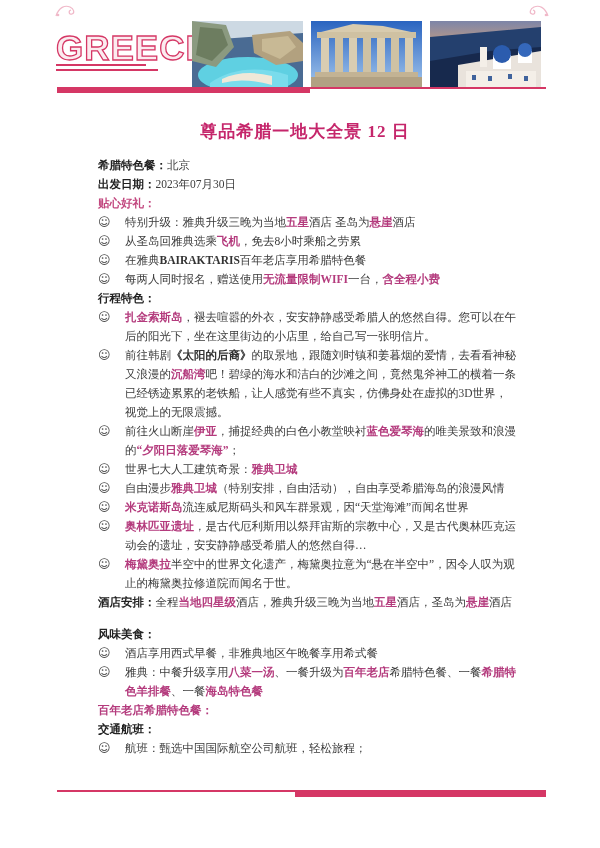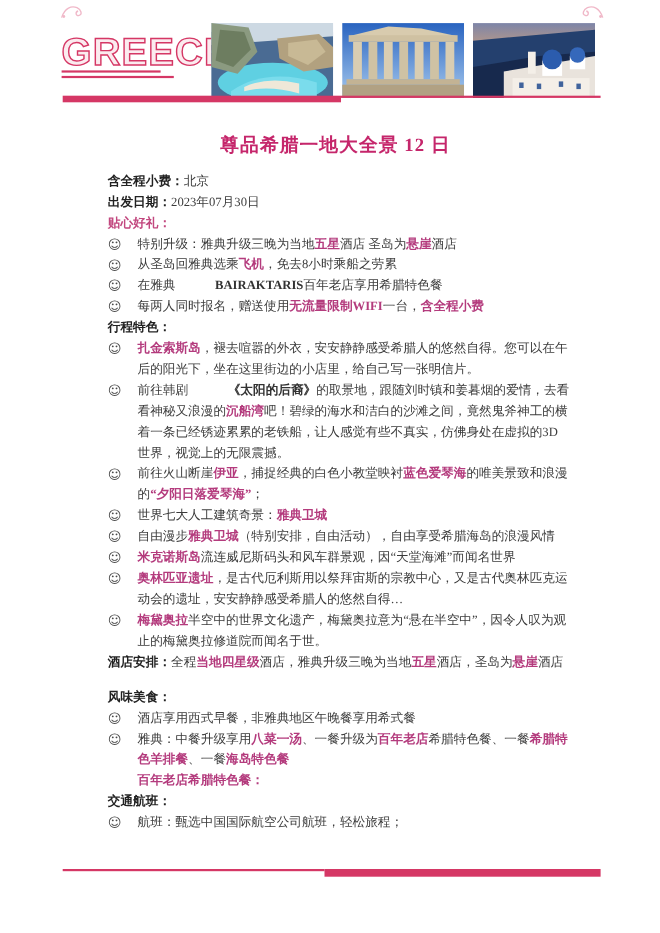--- a/index.html
+++ b/index.html
@@ -44,23 +44,23 @@
   .lbl{font-weight:bold;color:#222;}
   .heading{font-weight:bold;}
   .heading.dark{color:#222;}
   .heading.pink{color:var(--heading_pink,#c2487f);}
   .bullet{display:flex;}
   .smiley{
     width:27px;flex:0 0 27px;color:#4a4a4a;font-size:12px;
     font-family:"DejaVu Sans",sans-serif;
   }
   .btext{flex:1;}
-  .sub{margin-left:27px;}
+  .sub{}
   .seg-hl{font-weight:bold;color:var(--highlight,#b43b7d);}
-  .seg-b{font-weight:bold;color:#333;padding-left:36px;}
+  .seg-b{font-weight:bold;color:#333;}
 </style>
 </head>
 <body style="--accent: #d53765; --title: #c5266b; --highlight: #b43b7d; --heading_pink: #c2487f; --body_text: #3b3b3b;">
 
 <svg class="flourish" style="left:55px;" width="22" height="15" viewBox="0 0 22 15">
   <path d="M1,13 C4,4 10,2 15,4 C19,6 20,10 17,11 C14,12 13,8 16,7" fill="none" stroke="#d53765" stroke-width="1.2"></path>
   <circle cx="3" cy="12" r="1.3" fill="#d53765"></circle>
 </svg>
 <svg class="flourish right" style="left:527px;" width="22" height="15" viewBox="0 0 22 15">
   <path d="M1,13 C4,4 10,2 15,4 C19,6 20,10 17,11 C14,12 13,8 16,7" fill="none" stroke="#d53765" stroke-width="1.2"></path>
@@ -138,21 +138,21 @@
 </div>
 
 <div class="hrule top">
   <div class="thick"></div>
   <div class="thin"></div>
 </div>
 
 <div class="main">
   <div class="doc-title">尊品希腊一地大全景 12 日</div>
   <div class="doc-body">
-      <div class="line"><span class="lbl">含全程小费：</span><span>北京</span></div>
+      <div class="line"><span class="lbl">希腊特色餐：</span><span>北京</span></div>
       <div class="line"><span class="lbl">出发日期：</span><span>2023年07月30日</span></div>
       <div class="heading pink">贴心好礼：</div>
       <div class="bullet">
         <span class="smiley">☺</span>
         <span class="btext"><span>特别升级：雅典升级三晚为当地</span><span class="seg-hl">五星</span><span>酒店 圣岛为</span><span class="seg-hl">悬崖</span><span>酒店</span></span>
       </div>
       <div class="bullet">
         <span class="smiley">☺</span>
         <span class="btext"><span>从圣岛回雅典选乘</span><span class="seg-hl">飞机</span><span>，免去8小时乘船之劳累</span></span>
       </div>

